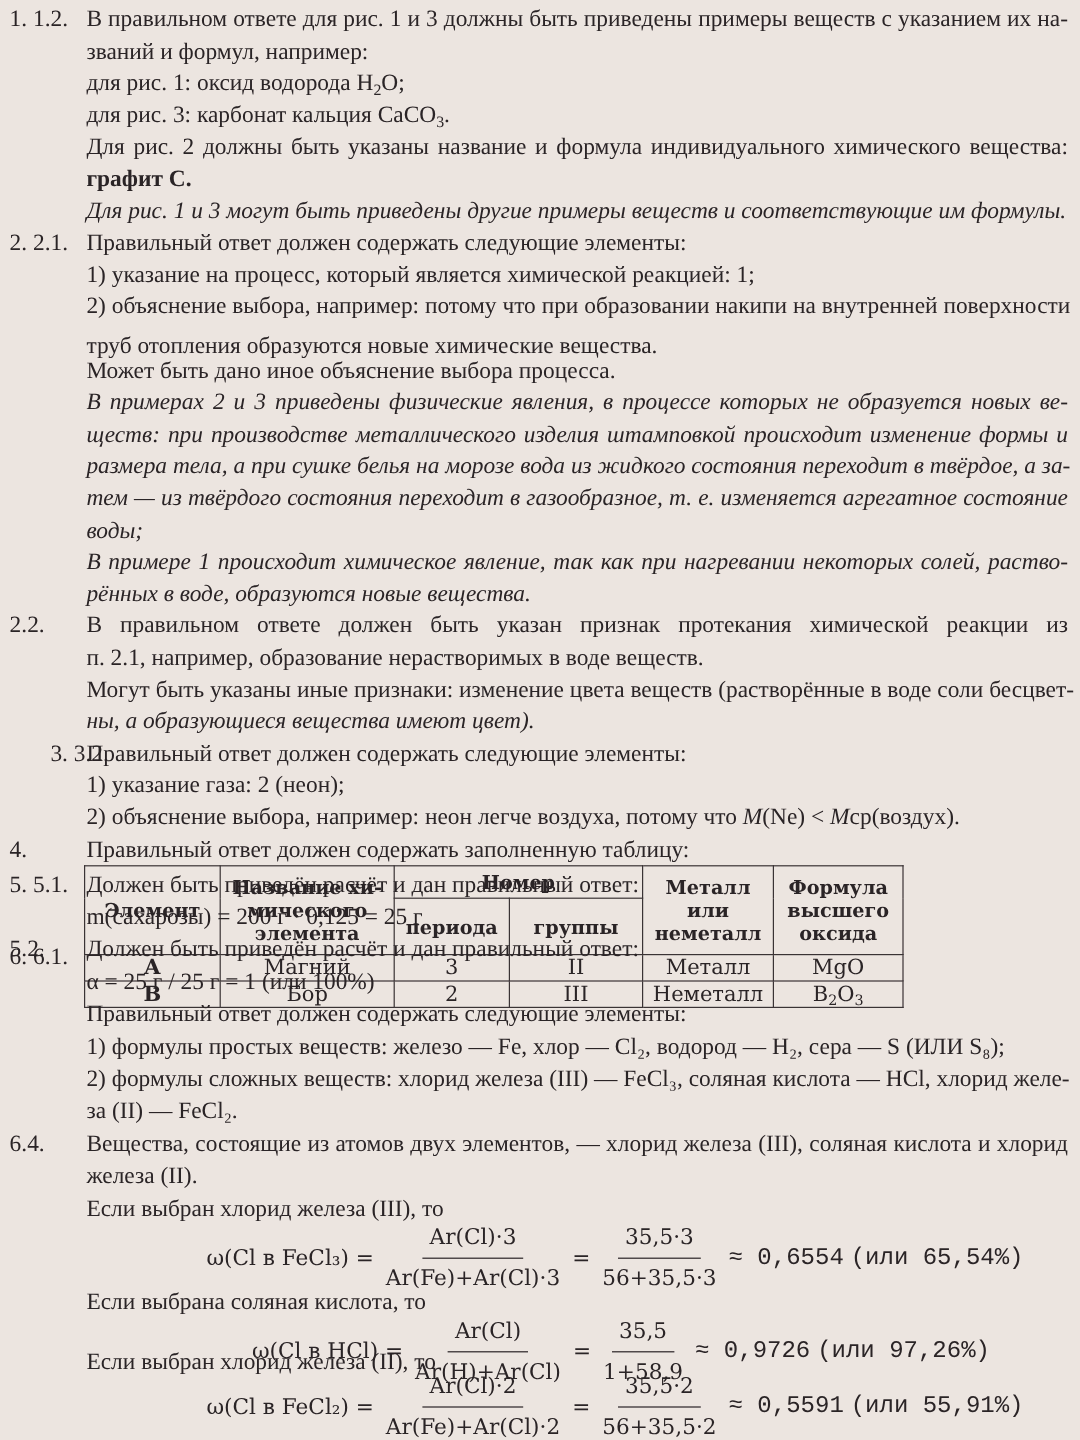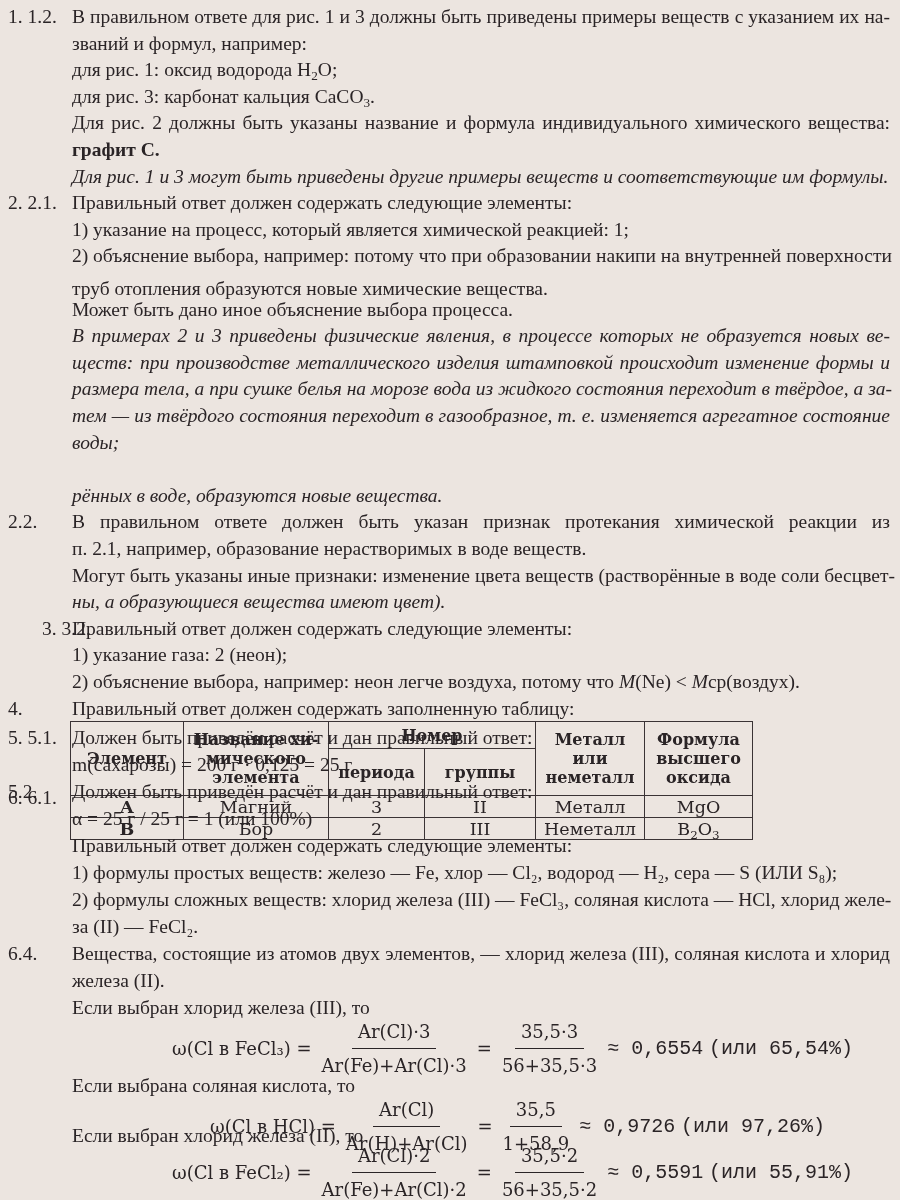--- a/index.html
+++ b/index.html
@@ -59,20 +59,21 @@
   <div class="line" style="left: 72px; top: 189px;">Правильный ответ должен содержать следующие элементы:</div>
   <div class="line" style="left: 72px; top: 216px;">1) указание на процесс, который является химической реакцией: 1;</div>
   <div class="line just" style="left: 72px; top: 242px; width: 818px;">2) объяснение выбора, например: потому что при образовании накипи на внутренней поверхности</div>
   <div class="line" style="left: 72px; top: 256px; margin-top: 19px;">труб отопления образуются новые химические вещества.</div>
   <div class="line" style="left: 72px; top: 296px;">Может быть дано иное объяснение выбора процесса.</div>
   <div class="line it just" style="left: 72px; top: 322px; width: 818px;">В примерах 2 и 3 приведены физические явления, в процессе которых не образуется новых ве-</div>
   <div class="line it just" style="left: 72px; top: 375px; width: 818px;">размера тела, а при сушке белья на морозе вода из жидкого состояния переходит в твёрдое, а за-</div>
   <div class="line it just" style="left: 72px; top: 349px; width: 818px;">ществ: при производстве металлического изделия штамповкой происходит изменение формы и</div>
   <div class="line it just" style="left: 72px; top: 402px; width: 818px;">тем — из твёрдого состояния переходит в газообразное, т. е. изменяется агрегатное состояние</div>
   <div class="line it" style="left: 72px; top: 429px;">воды;</div>
+  <div class="line it just" style="left: 72px; top: 455px; width: 818px;">В примере 1 происходит химическое явление, так как при нагревании некоторых солей, раство-</div>
   <div class="line it" style="left: 72px; top: 482px;">рённых в воде, образуются новые вещества.</div>
 
   <div class="num" style="top: 508px;">2.2.</div>
   <div class="line just" style="left: 72px; top: 508px; width: 818px;">В правильном ответе должен быть указан признак протекания химической реакции из</div>
   <div class="line" style="left: 72px; top: 535px;">п. 2.1, например, образование нерастворимых в воде веществ.</div>
   <div class="line just" style="left: 72px; top: 562px; width: 818px;">Могут быть указаны иные признаки: изменение цвета веществ (растворённые в воде соли бесцвет-</div>
   <div class="line" style="left: 72px; top: 588px; font-style: italic;">ны, а образующиеся вещества имеют цвет).</div>
 
   <style>
     

